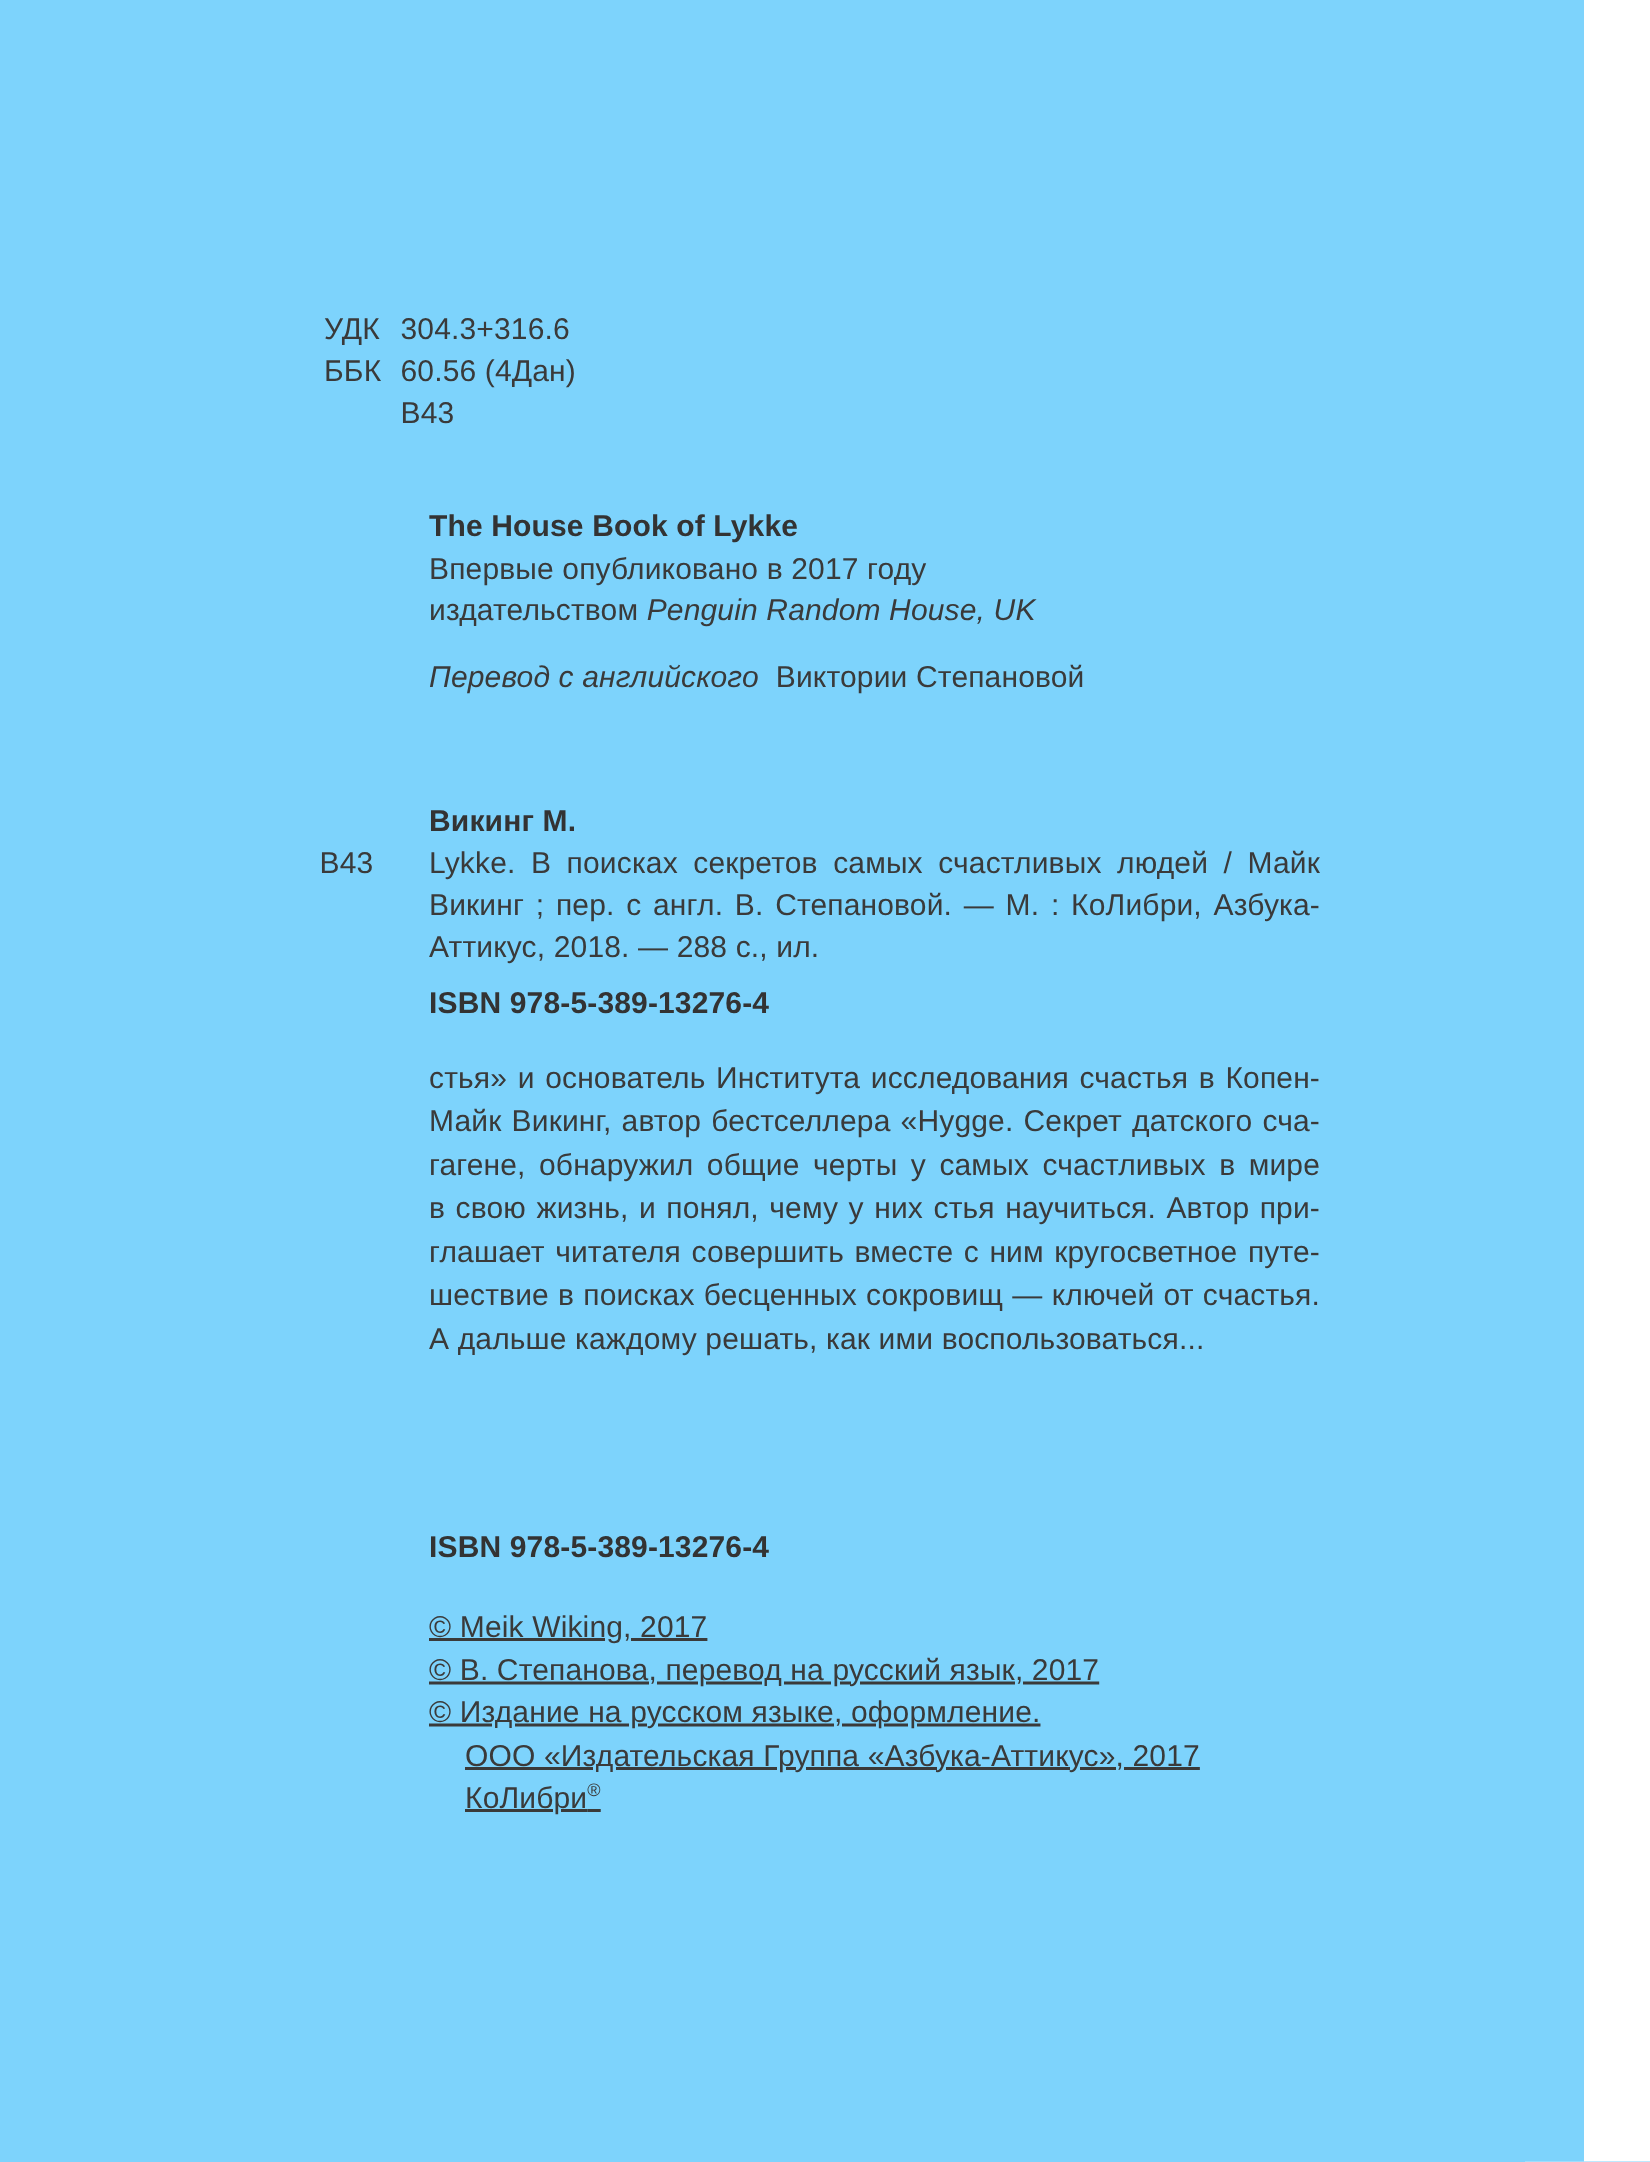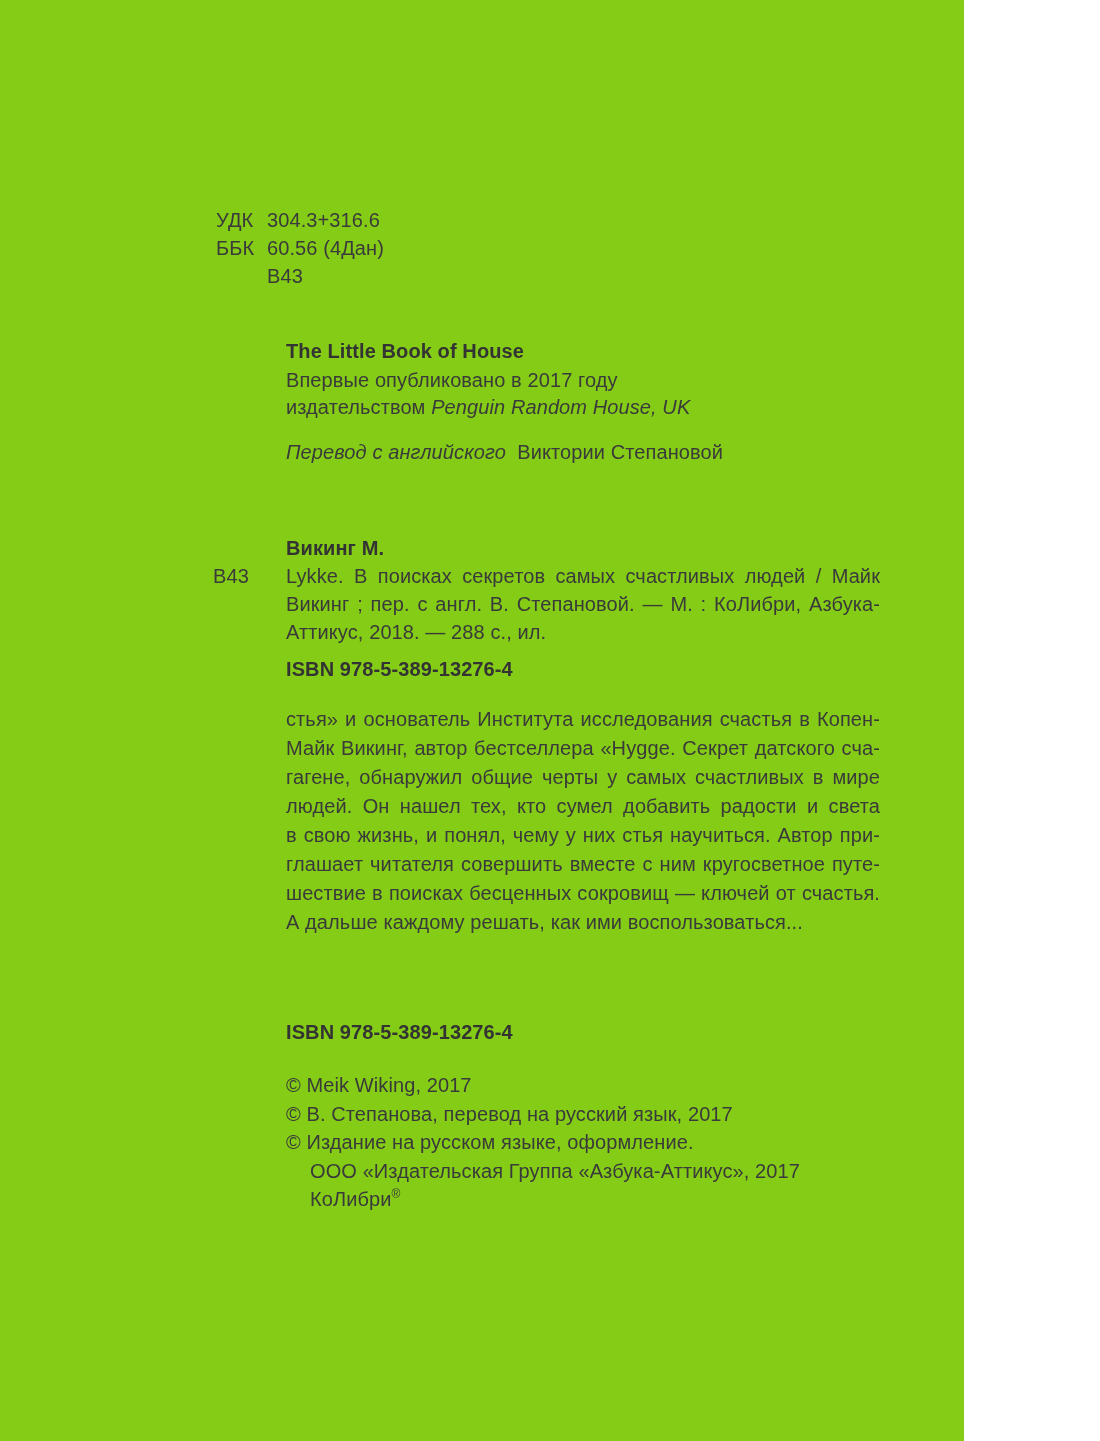--- a/index.html
+++ b/index.html
@@ -3,23 +3,23 @@
 <meta charset="utf-8">
 <style>
   html,body{margin:0;padding:0;}
   body{
     background:#ffffff;
     font-family:"Liberation Sans", sans-serif;
     color:#3a3a3a;
   }
   .page{
     position:relative;
-    width:964px;
+    width:1056px;
     height:1441px;
-    background:#84cc16;
+    background:#7dd3fc;
     overflow:hidden;
     letter-spacing:.1px;
   }
   .blk{position:absolute;font-size:20px;line-height:28px;}
   .b{font-weight:700;color:#333333;}
   .i{font-style:italic;}
   
   .top-codes{left:216px;top:206px;}
   .code-row{display:flex;}
   .code-row .lbl{width:51px;flex:0 0 51px;}
@@ -34,21 +34,21 @@
   .catalog-code{left:213px;top:562px;}
   .catalog-lines{left:286px;top:562px;width:594px;line-height:28px;}
   .just{text-align:justify;text-align-last:justify;}
   .isbn-top{left:286px;top:655px;}
   
   .annotation{left:286px;top:705px;width:594px;line-height:29px;}
   
   .codes-right{left:286px;top:936px;width:594px;text-align:right;line-height:29px;}
   .isbn-bottom{left:286px;top:1018px;}
   
-  .copyright{left:286px;top:1071px;line-height:28.5px;}
+  .copyright{left:286px;top:1071px;line-height:28.5px;text-decoration:underline;}
   .cr-indent{margin-left:24px;}
   sup.reg{font-size:12px;vertical-align:super;line-height:0;}
 </style>
 </head>
 <body>
 
 <div class="page">
 
   <div class="blk top-codes">
     <div class="code-row">
@@ -56,21 +56,21 @@
       <span>304.3+316.6</span>
     </div>
     <div class="code-row">
       <span class="lbl">ББК</span>
       <span>60.56 (4Дан)</span>
     </div>
     <div class="code-ind">В43</div>
   </div>
 
   <div class="blk title-block">
-    <div class="t-line b">The Little Book of House</div>
+    <div class="t-line b">The House Book of Lykke</div>
     <div class="pub-lines">
       <div>Впервые опубликовано в 2017 году</div>
       <div><span>издательством </span><span class="i">Penguin Random House, UK</span></div>
     </div>
     <div class="trans-line"><span class="i">Перевод с английского</span><span>&nbsp;&nbsp;</span><span>Виктории Степановой</span></div>
   </div>
 
   <div class="blk catalog-heading b">Викинг М.</div>
   <div class="blk catalog-code">В43</div>
   <div class="blk catalog-lines">
@@ -78,21 +78,20 @@
     <div class="just">Викинг ; пер. с англ. В. Степановой. — М. : КоЛибри, Азбука-</div>
     <div>Аттикус, 2018. — 288 с., ил.</div>
   </div>
 
   <div class="blk isbn-top b">ISBN 978-5-389-13276-4</div>
 
   <div class="blk annotation">
     <div class="just">стья» и основатель Института исследования счастья в Копен-</div>
     <div class="just">Майк Викинг, автор бестселлера «Hygge. Секрет датского сча-</div>
     <div class="just">гагене, обнаружил общие черты у самых счастливых в мире</div>
-    <div class="just">людей. Он нашел тех, кто сумел добавить радости и света</div>
     <div class="just">в свою жизнь, и понял, чему у них стья научиться. Автор при-</div>
     <div class="just">глашает читателя совершить вместе с ним кругосветное путе-</div>
     <div class="just">шествие в поисках бесценных сокровищ — ключей от счастья.</div>
     <div>А дальше каждому решать, как ими воспользоваться...</div>
   </div>
 
 
   <div class="blk isbn-bottom b">ISBN 978-5-389-13276-4</div>
 
   <div class="blk copyright">

